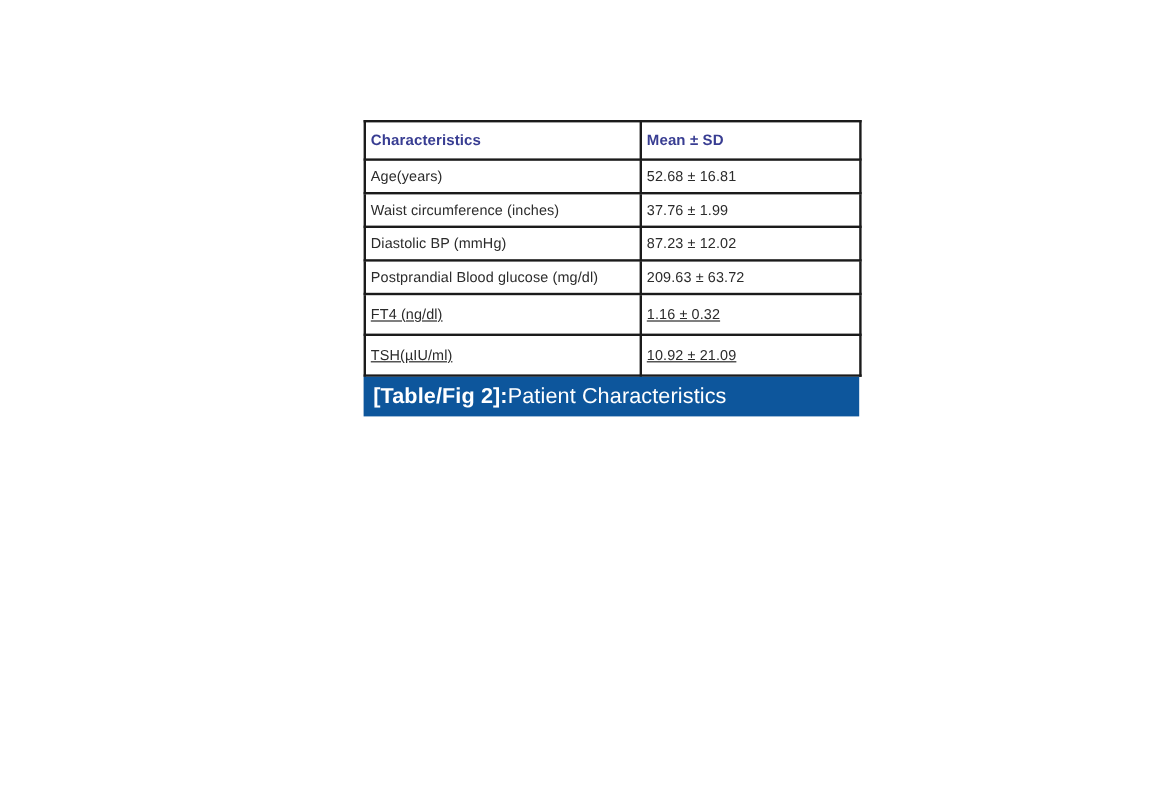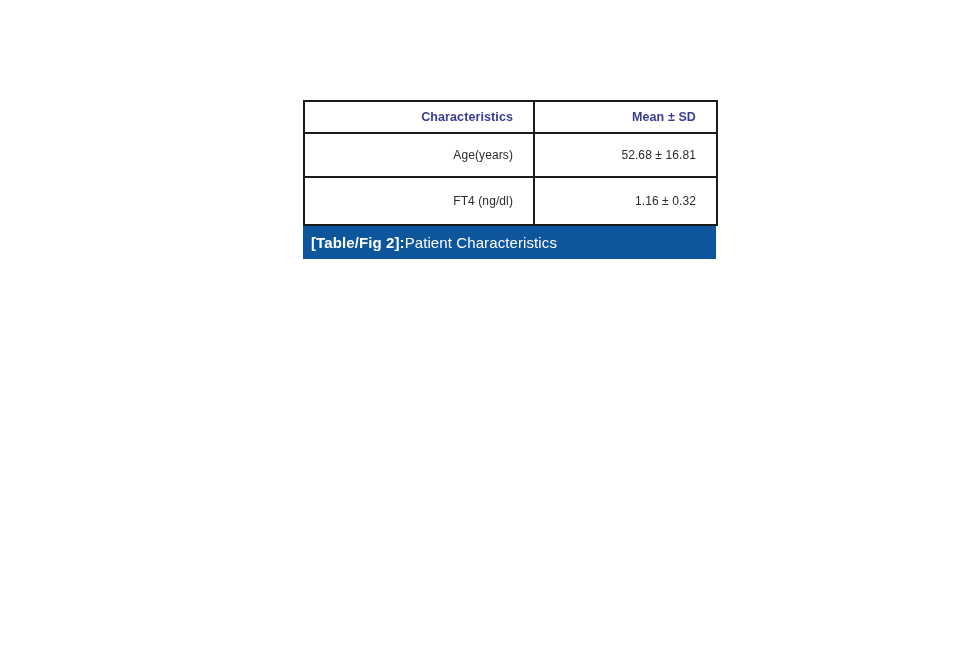--- a/index.html
+++ b/index.html
@@ -33,44 +33,44 @@
     border-collapse: collapse;
     width: 413px;
     table-layout: fixed;
     background: #ffffff;
   }
   table.char-table col.c1 { width: 230px; }
   table.char-table col.c2 { width: 183px; }
   table.char-table th,
   table.char-table td {
     border: 2px solid var(--border);
-    text-align: right;
+    text-align: left;
     vertical-align: middle;
-    padding: 0 20px;
+    padding: 0 4px;
     font-size: 12px;
     color: var(--body-text);
     letter-spacing: 0.1px;
   }
   table.char-table th {
     height: 32px;
     font-size: 12.5px;
     font-weight: bold;
     color: var(--header-text);
   }
-  table.char-table td { height: 44px; }
-  table.char-table tr.tall td { height: 48px; }
+  table.char-table td { height: 28px; }
+  table.char-table tr.tall td { height: 34px; text-decoration: underline; }
   .caption-bar {
     width: 413px;
     height: 33px;
     background: var(--caption-bg);
     color: var(--caption-fg);
     display: flex;
     align-items: center;
     padding-left: 8px;
-    font-size: 15px;
+    font-size: 18px;
     letter-spacing: 0.1px;
   }
   .caption-bar .cap-label { font-weight: bold; }
 </style>
 </head>
 <body>
 
 <div class="page">
   <div class="figure">
     <table class="char-table">
@@ -82,23 +82,39 @@
         <tr>
           <th>Characteristics</th>
           <th>Mean ± SD</th>
         </tr>
       </thead>
       <tbody>
         <tr>
           <td>Age(years)</td>
           <td>52.68 ± 16.81</td>
         </tr>
+        <tr>
+          <td>Waist circumference (inches)</td>
+          <td>37.76 ± 1.99</td>
+        </tr>
+        <tr>
+          <td>Diastolic BP (mmHg)</td>
+          <td>87.23 ± 12.02</td>
+        </tr>
+        <tr>
+          <td>Postprandial Blood glucose (mg/dl)</td>
+          <td>209.63 ± 63.72</td>
+        </tr>
         <tr class="tall">
           <td>FT4 (ng/dl)</td>
           <td>1.16 ± 0.32</td>
+        </tr>
+        <tr class="tall">
+          <td>TSH(µIU/ml)</td>
+          <td>10.92 ± 21.09</td>
         </tr>
       </tbody>
     </table>
     <div class="caption-bar">
       <span class="cap-label">[Table/Fig 2]:</span>
         <span>Patient Characteristics</span>
     </div>
   </div>
 </div>
 

